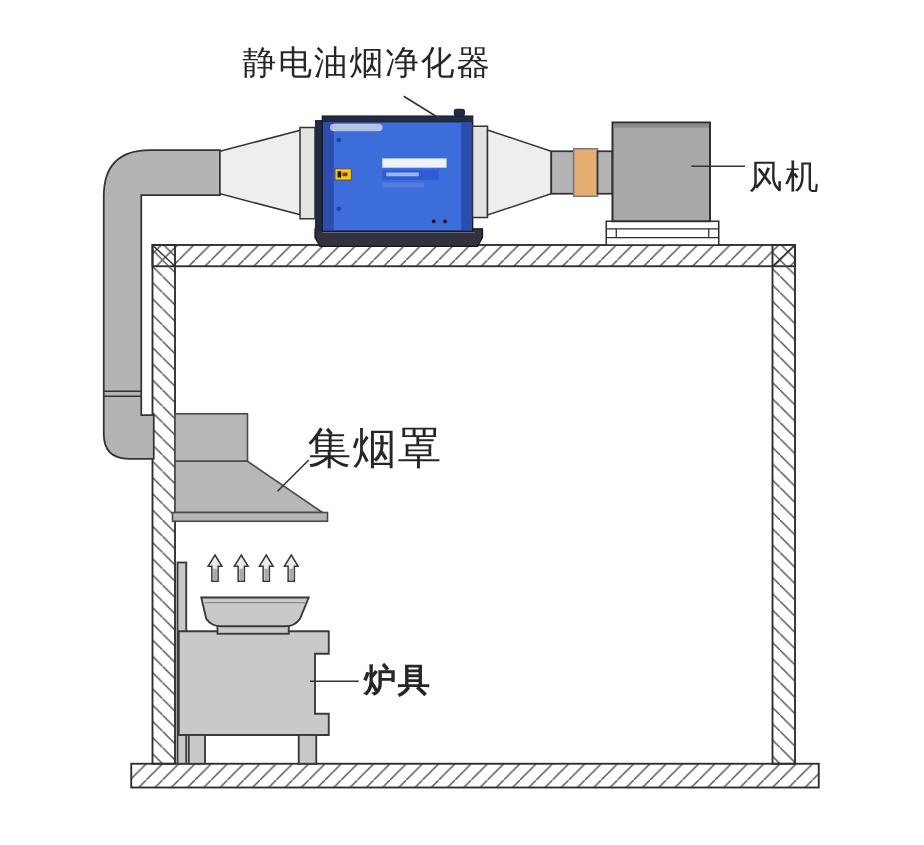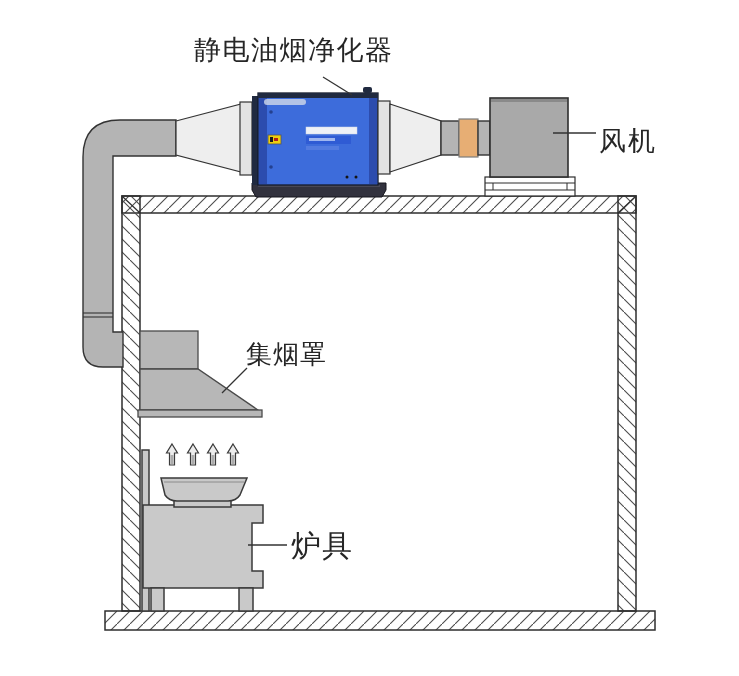--- a/index.html
+++ b/index.html
@@ -7,22 +7,22 @@
     position:relative;width:739px;height:676px;background:#ffffff;overflow:hidden;
     font-family:"Liberation Sans","DejaVu Sans",sans-serif;
   }
   .canvas svg{position:absolute;left:0;top:0;}
   .diagram-label{
     position:absolute;color:var(--label-text,#262626);white-space:nowrap;
     font-family:"Liberation Sans","DejaVu Sans",sans-serif;line-height:1;
   }
   .lbl-purifier{left:194px;top:37px;font-size:27px;letter-spacing:1.5px;}
   .lbl-fan{left:599px;top:128px;font-size:27px;letter-spacing:2px;}
-  .lbl-hood{left:246px;top:341px;font-size:26px;letter-spacing:1px;text-align:center;}
-  .lbl-stove{left:291px;top:531px;font-size:30px;letter-spacing:1px;}
+  .lbl-hood{left:246px;top:341px;font-size:35px;letter-spacing:1px;text-align:center;}
+  .lbl-stove{left:291px;top:531px;font-size:26px;letter-spacing:1px;font-weight:bold;}
 
   .wall{fill:url(#hatchSlash);stroke:#2e2e2e;stroke-width:1.5;}
   .wallBack{fill:url(#hatchBack);stroke:#2e2e2e;stroke-width:1.5;}
   .miter{stroke:#2e2e2e;stroke-width:1.1;}
   .duct{fill:var(--duct-gray,#b4b4b4);stroke:var(--outline,#333);stroke-width:1.4;}
   .seam{stroke:var(--outline,#333);stroke-width:1.1;}
   .cone{fill:var(--cone-light,#eee);stroke:var(--outline,#333);stroke-width:1.2;}
   .flange{fill:var(--flange-light,#e3e3e3);stroke:var(--outline,#333);stroke-width:1.2;}
   .orange{fill:var(--connector-orange,#e7ae74);stroke:#7c7c7c;stroke-width:1.2;}
   .fanbox{fill:var(--fan-gray,#a9a9a9);stroke:#2d2d2d;stroke-width:1.6;}

